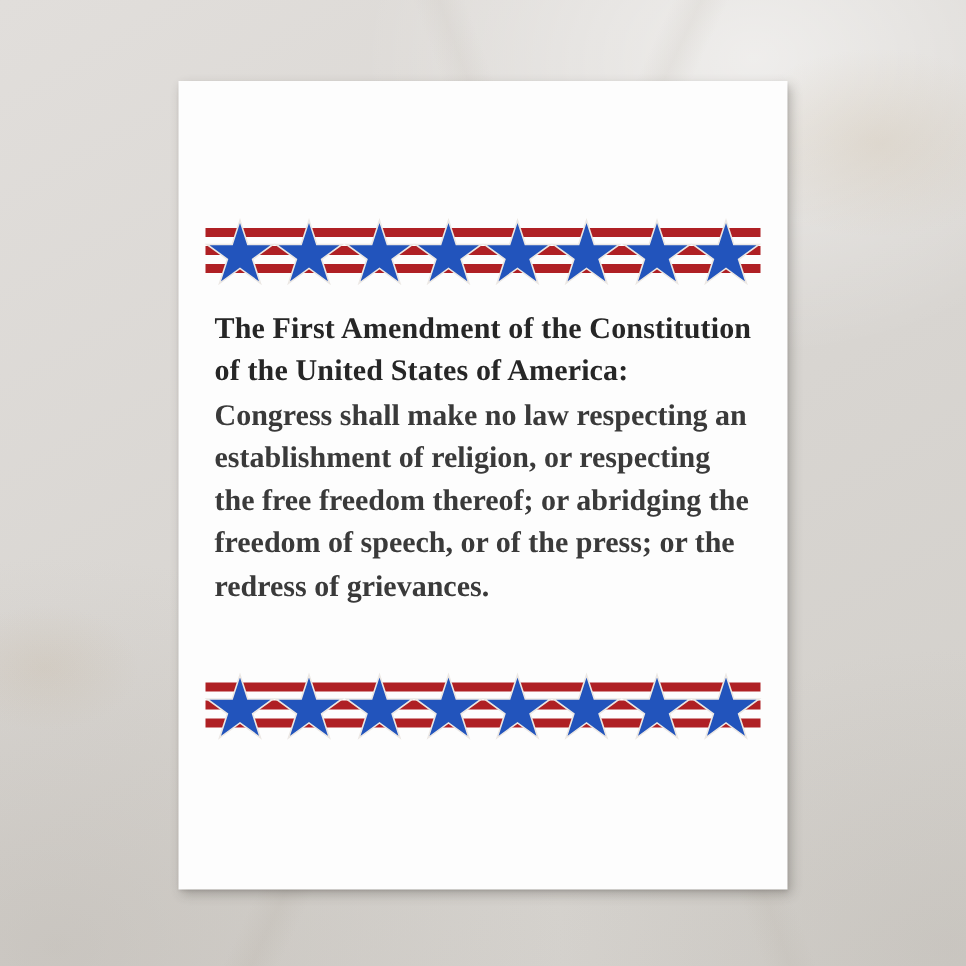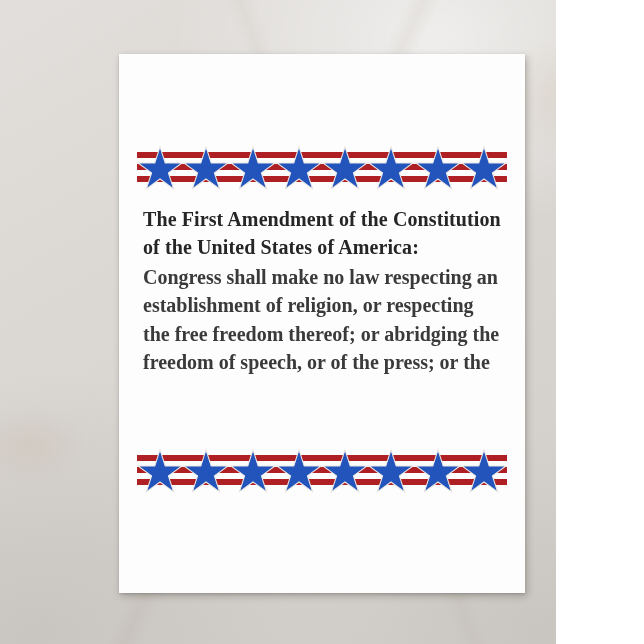--- a/index.html
+++ b/index.html
@@ -1,21 +1,21 @@
 <!DOCTYPE html>
 <html style="--star-blue: #2254bc; --stripe-red: #af2024; --card-bg: #fdfdfd; --heading-color: #262626; --body-color: #3a3a3a;"><head>
 <meta charset="utf-8">
 <style>
   html, body { margin: 0; padding: 0; }
   body {
     width: 644px; height: 644px; overflow: hidden;
     font-family: "Liberation Serif", serif;
   }
   .scene {
-    position: relative; width: 556px; height: 644px;
+    position: relative; width: 644px; height: 644px;
     background:
       radial-gradient(140px 90px at 585px 95px, rgba(189,166,130,.20), transparent 70%),
       radial-gradient(90px 60px at 30px 445px, rgba(190,168,135,.16), transparent 70%),
       linear-gradient(115deg, transparent 47.5%, rgba(160,150,135,.10) 49.5%, transparent 51.5%),
       linear-gradient(70deg, transparent 58%, rgba(160,150,135,.08) 60%, transparent 62%),
       radial-gradient(420px 320px at 78% 6%, rgba(255,255,255,.55), transparent 62%),
       radial-gradient(520px 400px at 6% 98%, rgba(172,166,158,.32), transparent 65%),
       radial-gradient(420px 320px at 98% 98%, rgba(176,171,164,.28), transparent 62%),
       linear-gradient(150deg, #e1dedb 0%, #d8d5d1 55%, #d2cfca 100%);
   }
@@ -111,20 +111,21 @@
     <div class="heading">
       <div class="tline">The First Amendment of the Constitution</div>
       <div class="tline">of the United States of America:</div>
     </div>
 
     <div class="bodytext">
       <div class="tline">Congress shall make no law respecting an</div>
       <div class="tline">establishment of religion, or respecting</div>
       <div class="tline">the free freedom thereof; or abridging the</div>
       <div class="tline">freedom of speech, or of the press; or the</div>
+      <div class="tline">redress of grievances.</div>
     </div>
 
     <div class="star-border border-bottom">
       <div class="stripes">
           <div class="stripe"></div>
           <div class="stripe"></div>
           <div class="stripe"></div>
         </div>
       <div class="stars">
           <svg width="46" height="44" viewBox="0 0 48 46">

